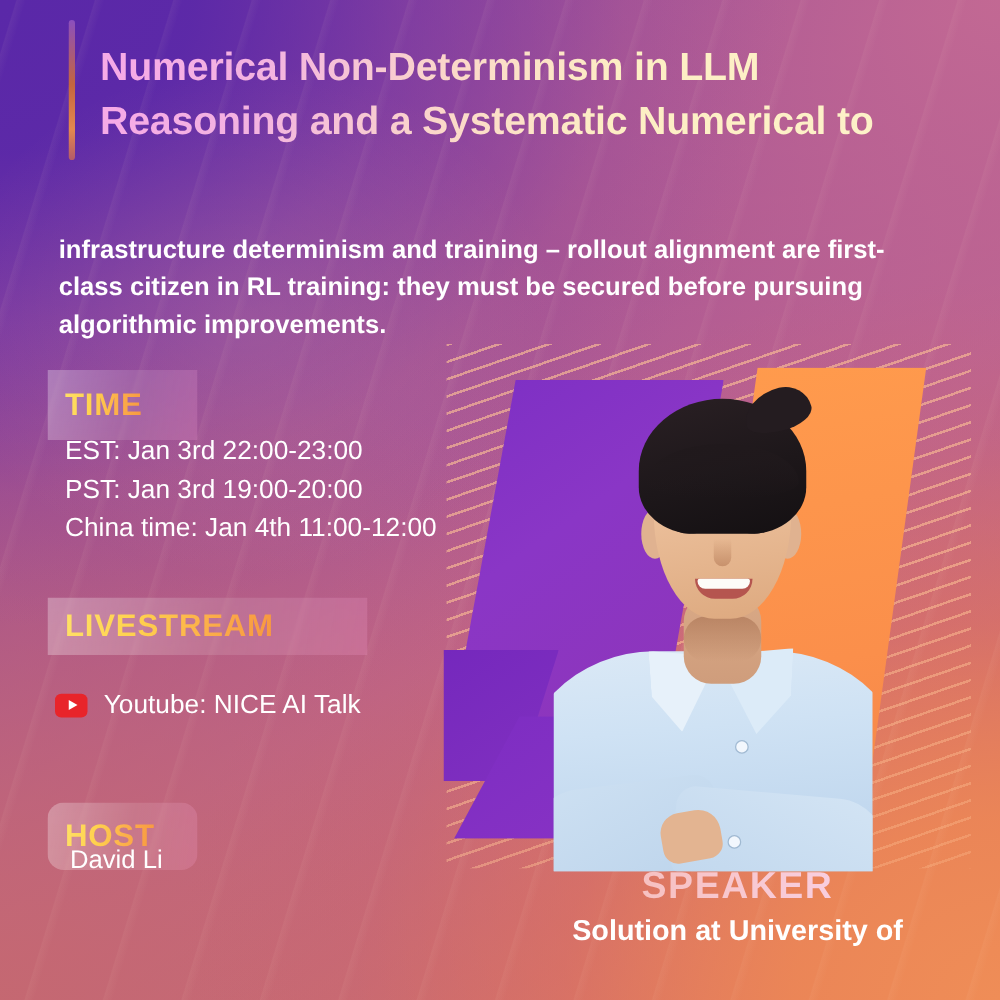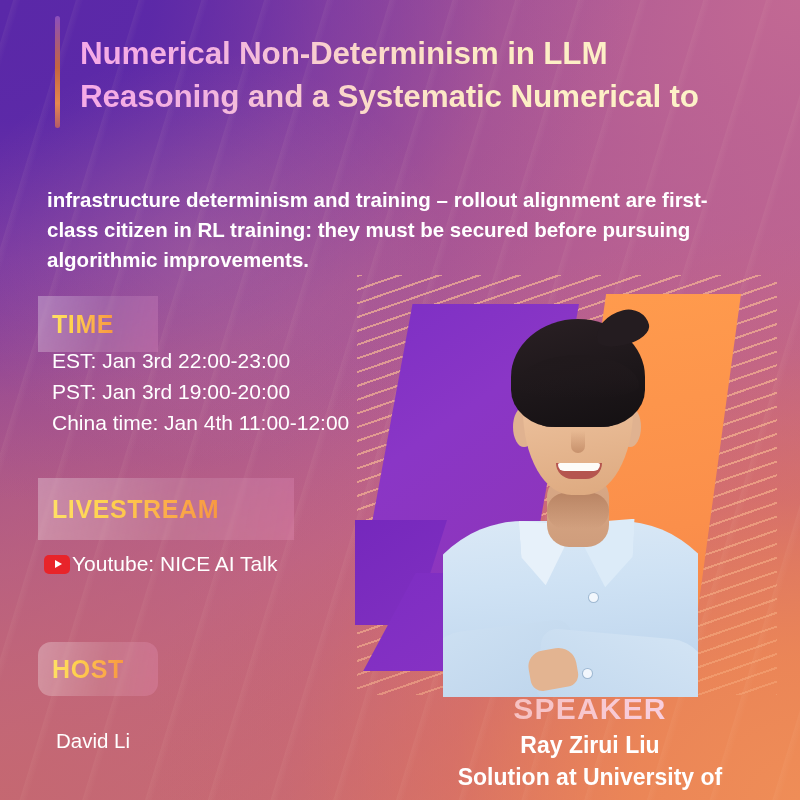--- a/index.html
+++ b/index.html
@@ -62,30 +62,30 @@
     padding:0 14px;
     background:linear-gradient(100deg, rgba(255,255,255,.30) 0%, rgba(255,255,255,.12) 55%, rgba(255,170,220,.20) 100%);
     backdrop-filter:blur(1px);
   }
   .badge span {
     font-size:25px; font-weight:700; letter-spacing:.6px;
     background:linear-gradient(95deg,#ffe066 0%,#ffd14d 35%,#fcae4a 68%,#f79840 100%);
     -webkit-background-clip:text; background-clip:text; color:transparent;
   }
   #badge-time        { left:38px; top:272px; width:120px; height:56px;margin-top:24px; }
-  #badge-livestream  { left:38px; top:478px; width:256px; height:62px; }
+  #badge-livestream  { left:38px; top:478px; width:256px; height:46px; }
   #badge-host        { left:38px; top:642px; width:120px; height:54px;border-radius:13px; }
 
   
   .lines { position:absolute; color:#ffffff; font-size:21px; line-height:31px; font-weight:400; }
   #time-lines { left:52px; top:345px; }
-  #host-lines { left:56px; top:725px; font-size:20.5px; line-height:32px; }
-
-  
-  #stream-row { position:absolute; left:44px; top:552px; display:flex; align-items:center; gap:2px; }
+  #host-lines { left:56px; top:672px; font-size:20.5px; line-height:32px; }
+
+  
+  #stream-row { position:absolute; left:44px; top:552px; display:flex; align-items:center; gap:13px; }
   .yt-icon {
     width:26px; height:19px; border-radius:5px; background:#e8242a;
     display:flex; align-items:center; justify-content:center; flex:0 0 auto;
   }
   .yt-icon i { display:block; width:0;height:0; border-left:7px solid #fff;
                border-top:4.5px solid transparent; border-bottom:4.5px solid transparent; margin-left:2px;}
   #stream-row .txt { color:#ffffff; font-size:21px; }
 
   
   #graphic { position:absolute; left:355px; top:265px; width:445px; height:430px; overflow:hidden; }
@@ -271,17 +271,16 @@
       <div class="ph ph-browL"></div>
       <div class="ph ph-browR"></div>
       <div class="ph ph-hair"></div>
       <div class="ph ph-hair-fringe"></div>
       <div class="ph ph-hair-tuft"></div>
     </div>
   </div>
 
   <div id="speaker">
     <div class="sp-label">SPEAKER</div>
-    <div class="sp-name">Ray Zirui Liu</div>
     <div class="sp-aff">Solution at University of</div>
   </div>
 
 </div>
 
 </body></html>

